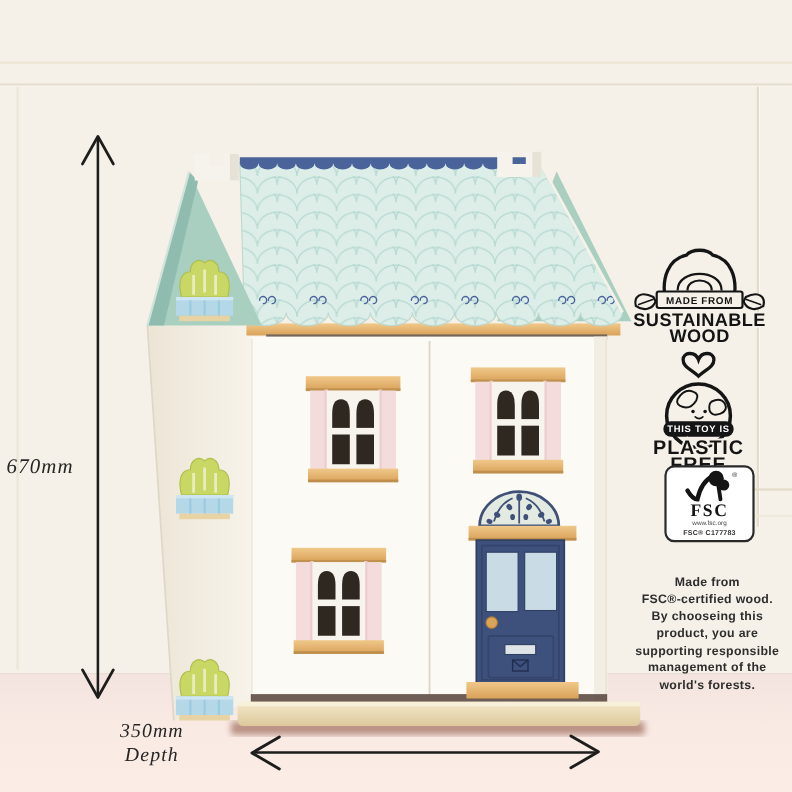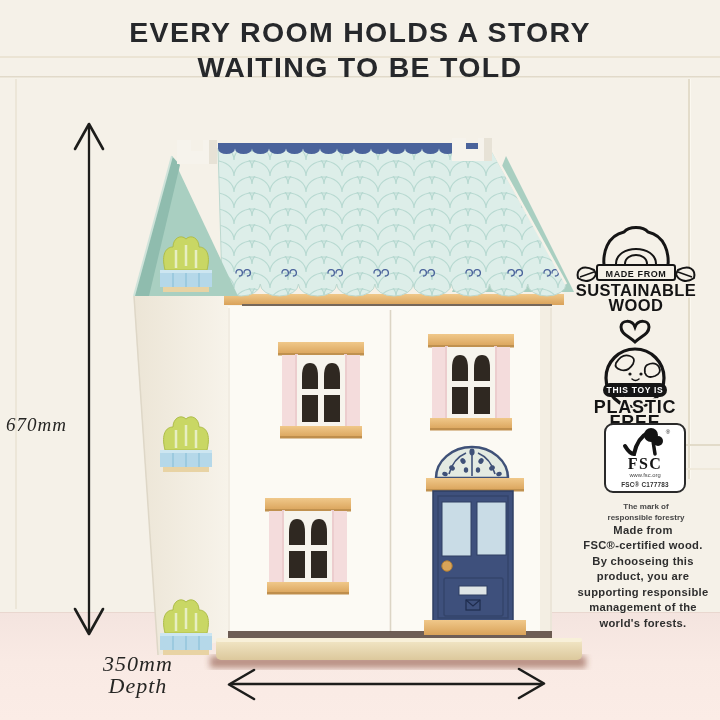--- a/index.html
+++ b/index.html
@@ -13,21 +13,21 @@
   .mold-h2{left:0;top:76px;width:720px;height:3px;background:linear-gradient(180deg,#dcd4c2,#fbf8f0);}
   .mold-v-r{left:688px;top:79px;width:2px;height:400px;background:#e3dcca;box-shadow:1px 0 0 #fbf8f0;}
   .mold-v-l{left:15px;top:79px;width:2px;height:530px;background:#ece6d8;}
   .mold-h-r1{left:686px;top:444px;width:34px;height:2px;background:#e2dbc9;}
   .mold-h-r2{left:686px;top:468px;width:34px;height:2px;background:#efe9db;}
   
   .title{left:0;top:15px;width:720px;text-align:center;color:#26282b;font-weight:700;font-size:28.5px;line-height:35px;letter-spacing:1.3px;}
   
   .dim{color:#262624;font-family:"Liberation Serif", serif;font-style:italic;letter-spacing:1px;}
   .dim-h{left:6px;top:414px;width:88px;font-size:19px;}
-  .dim-d{left:84px;top:653px;width:108px;text-align:center;font-size:22px;line-height:22px;}
+  .dim-d{left:84px;top:653px;width:108px;text-align:center;font-size:18px;line-height:22px;}
   .dim-w{left:298px;top:719px;width:108px;text-align:right;font-size:19px;}
   .preline{white-space:pre-line;}
   
   .fsc-tagline{left:596px;top:502px;width:100px;text-align:center;font-size:8px;font-weight:700;color:#474747;line-height:1.35;}
   .description{left:562px;top:523px;width:162px;text-align:center;font-size:11.2px;font-weight:700;color:#2e2e2e;line-height:1.38;letter-spacing:.3px;}
   
   text{font-family:"Liberation Sans", sans-serif;}
   .b-banner{font-size:9px;font-weight:800;letter-spacing:.6px;text-anchor:middle;fill:#141414;}
   .b-banner-inv{font-size:8.5px;font-weight:800;letter-spacing:.7px;text-anchor:middle;fill:#ffffff;}
   .b-big{font-size:16.5px;font-weight:900;letter-spacing:.4px;text-anchor:middle;fill:#141414;stroke:#f5f1e8;stroke-width:3px;paint-order:stroke;}
@@ -44,24 +44,20 @@
 
   <div class="abs wall"></div>
   <div class="abs mold-h1"></div>
   <div class="abs mold-h2"></div>
   <div class="abs mold-v-l"></div>
   <div class="abs mold-v-r"></div>
   <div class="abs mold-h-r1"></div>
   <div class="abs mold-h-r2"></div>
   <div class="abs floor"></div>
 
-  <div class="abs title">
-    <div>EVERY ROOM HOLDS A STORY</div>
-    <div>WAITING TO BE TOLD</div>
-  </div>
 
   <svg class="abs" style="left:0;top:0;" width="720" height="720" viewBox="0 0 720 720">
     <defs>
       <pattern id="scales" width="36" height="16" patternUnits="userSpaceOnUse">
         <rect width="36" height="16" fill="#ddeee9"></rect>
         <path d="M-18,16 a18,15 0 0 1 36,0 M18,16 a18,15 0 0 1 36,0" fill="none" stroke="#b7d9d1" stroke-width="1.2"></path>
         <path d="M0,8 a18,15 0 0 1 36,0" fill="none" stroke="#b7d9d1" stroke-width="1.2"></path>
       </pattern>
       <linearGradient id="tanV" x1="0" y1="0" x2="0" y2="1">
         <stop offset="0" stop-color="#f0c88a"></stop>
@@ -259,22 +255,20 @@
       <path d="M23,24 C26,29 29,32 32,32 C34,22 39,14 47,10" fill="none" stroke="#141414" stroke-width="4" stroke-linecap="round"></path>
       <circle cx="49" cy="13" r="7" fill="#141414"></circle>
       <circle cx="56" cy="19" r="5" fill="#141414"></circle>
       <path d="M51,19 L53,32" stroke="#141414" stroke-width="3.5" stroke-linecap="round"></path>
     </g>
     <text class="fsc-reg" x="66" y="12">®</text>
     <text class="fsc-acro" x="43" y="47">FSC</text>
     <text class="fsc-url" x="43" y="55">www.fsc.org</text>
     <text class="fsc-lic" x="43" y="64.5">FSC® C177783</text>
   </svg>
-  <div class="abs fsc-tagline preline">The mark of
-responsible forestry</div>
 
   <div class="abs description preline">Made from
 FSC®-certified wood.
 By chooseing this
 product, you are
 supporting responsible
 management of the
 world's forests.</div>
 
 </div>

